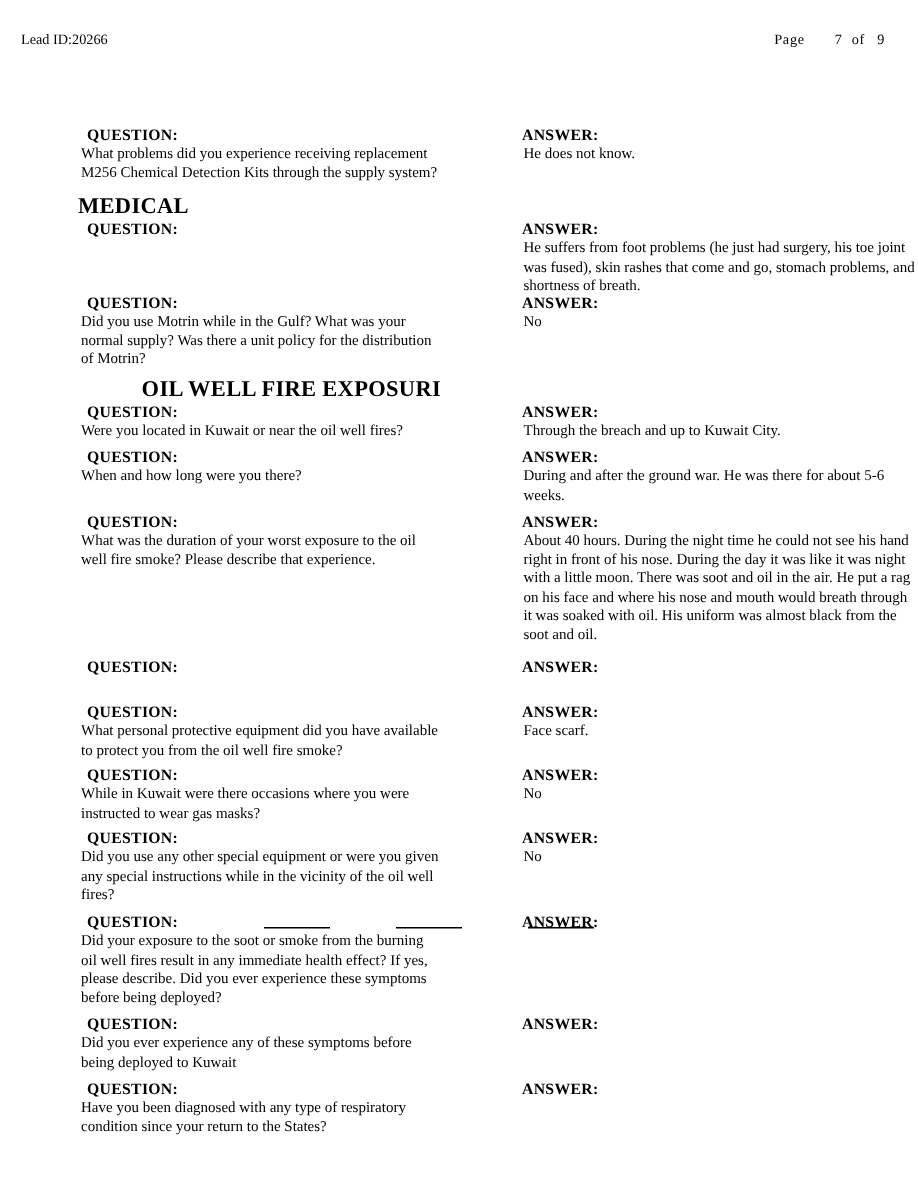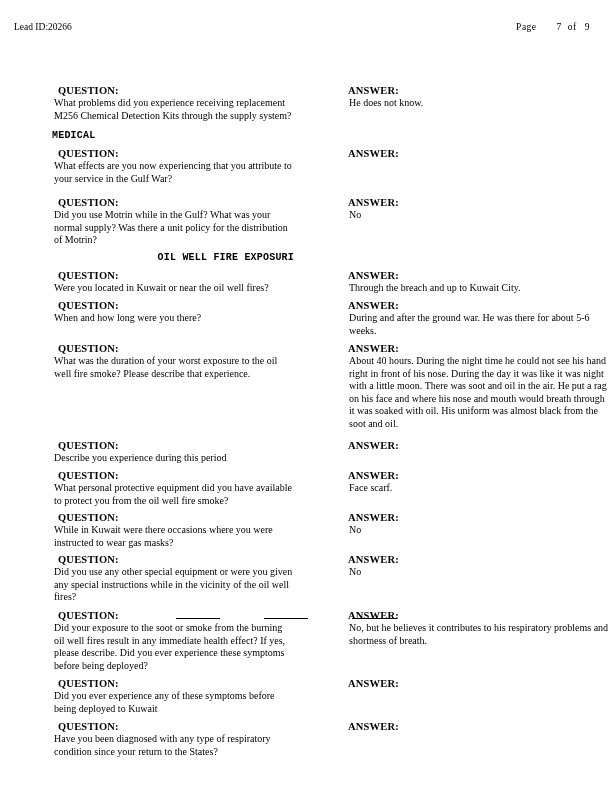--- a/index.html
+++ b/index.html
@@ -80,23 +80,23 @@
   }
   .qlabel { padding-left: 6px; }
   .text {
     font-size: 10px;
     line-height: 12.6px;
     font-family: "Liberation Serif", serif;
   }
   .qtext { padding-left: 2px; }
   .atext { padding-left: 1px; }
   .section-head {
-    font-size: 10px;
+    font-size: 15px;
     font-weight: bold;
-    font-family: Liberation Mono, monospace;
+    font-family: Liberation Serif, serif;
     letter-spacing: 0.2px;
     padding-left: 0px;
   }
   
   .footer-rules {
     position: absolute;
     bottom: 14px;
     left: 0;
     width: 612px;
     height: 6px;
@@ -140,24 +140,24 @@
 
     <div class="row" style="height:17px;">
       <div class="qcol">
         <div class="section-head">MEDICAL</div>
       </div>
     </div>
 
     <div class="row" style="height:49px;">
       <div class="qcol">
         <div class="label qlabel">QUESTION:</div>
-        <div class="text qtext">What effects are you now experiencing that you attribute to your service in the Gulf War?</div>
-      </div>
-      <div class="acol">
-        <div class="label">ANSWER:</div>
+      </div>
+      <div class="acol">
+        <div class="label">ANSWER:</div>
+        <div class="text atext">He suffers from foot problems (he just had surgery, his toe joint was fused), skin rashes that come and go, stomach problems, and shortness of breath.</div>
       </div>
     </div>
 
     <div class="row" style="height:56px;">
       <div class="qcol">
         <div class="label qlabel">QUESTION:</div>
         <div class="text qtext">Did you use Motrin while in the Gulf?  What was your normal supply?  Was there a unit policy for the distribution of Motrin?</div>
       </div>
       <div class="acol">
         <div class="label">ANSWER:</div>
@@ -200,21 +200,20 @@
       </div>
       <div class="acol">
         <div class="label">ANSWER:</div>
         <div class="text atext">About 40 hours.  During the night time he could not see his hand right in front of his nose.  During the day it was like it was night with a little moon.  There was soot and oil in the air.  He put a rag on his face and where his nose and mouth would breath through it was soaked with oil.  His uniform was almost black from the soot and oil.</div>
       </div>
     </div>
 
     <div class="row" style="height:30px;">
       <div class="qcol">
         <div class="label qlabel">QUESTION:</div>
-        <div class="text qtext">Describe you experience during this period</div>
       </div>
       <div class="acol">
         <div class="label">ANSWER:</div>
         <div class="text atext"></div>
       </div>
     </div>
 
     <div class="row" style="height:42px;">
       <div class="qcol">
         <div class="label qlabel">QUESTION:</div>
@@ -248,21 +247,20 @@
       </div>
     </div>
 
     <div class="row" style="height:68px;">
       <div class="qcol">
         <div class="label qlabel">QUESTION:</div>
         <div class="text qtext">Did your exposure to the soot or smoke from the burning oil well fires result in any immediate health effect?  If yes, please describe.  Did you ever experience these symptoms before being deployed?</div>
       </div>
       <div class="acol">
         <div class="label">ANSWER:</div>
-        <div class="text atext">No, but he believes it contributes to his respiratory problems and shortness of breath.</div>
       </div>
     </div>
 
     <div class="row" style="height:43px;">
       <div class="qcol">
         <div class="label qlabel">QUESTION:</div>
         <div class="text qtext">Did you ever experience any of these symptoms before being deployed to Kuwait</div>
       </div>
       <div class="acol">
         <div class="label">ANSWER:</div>

